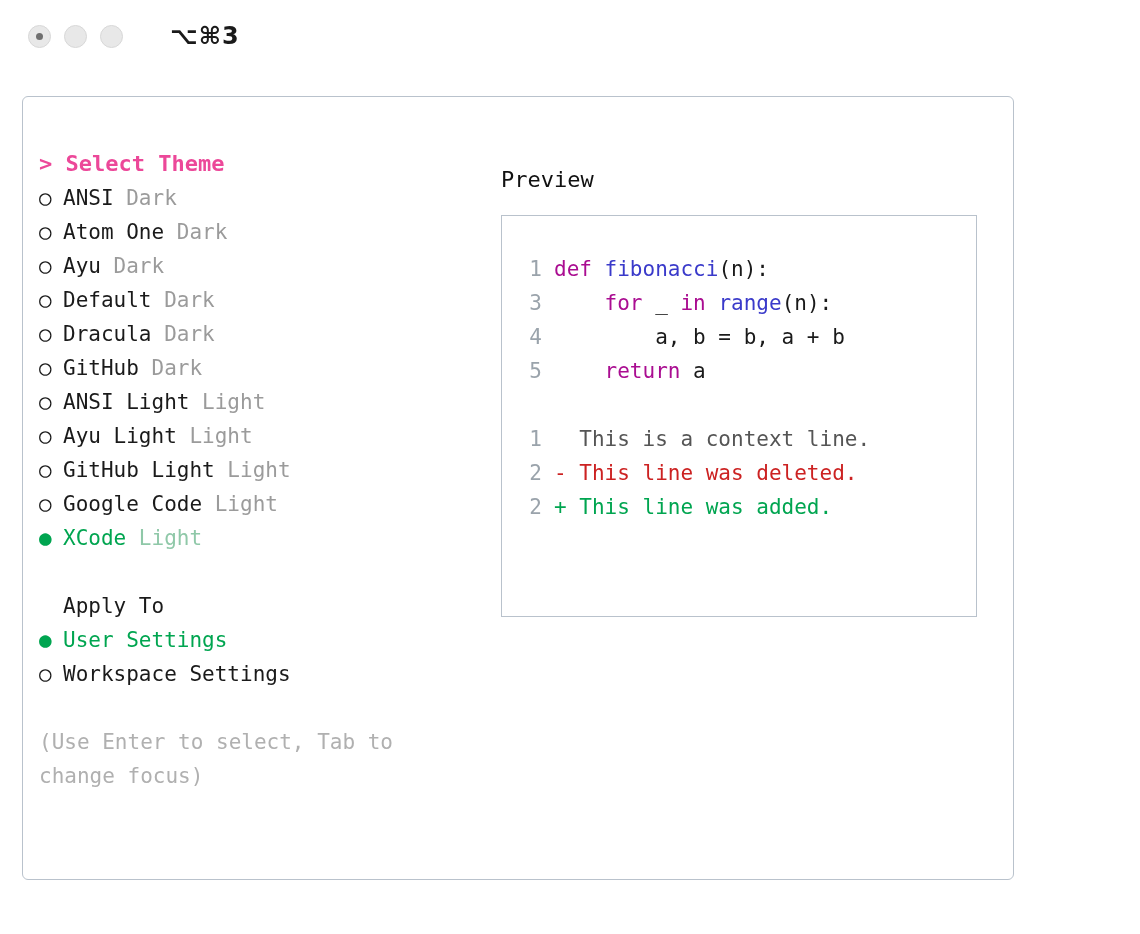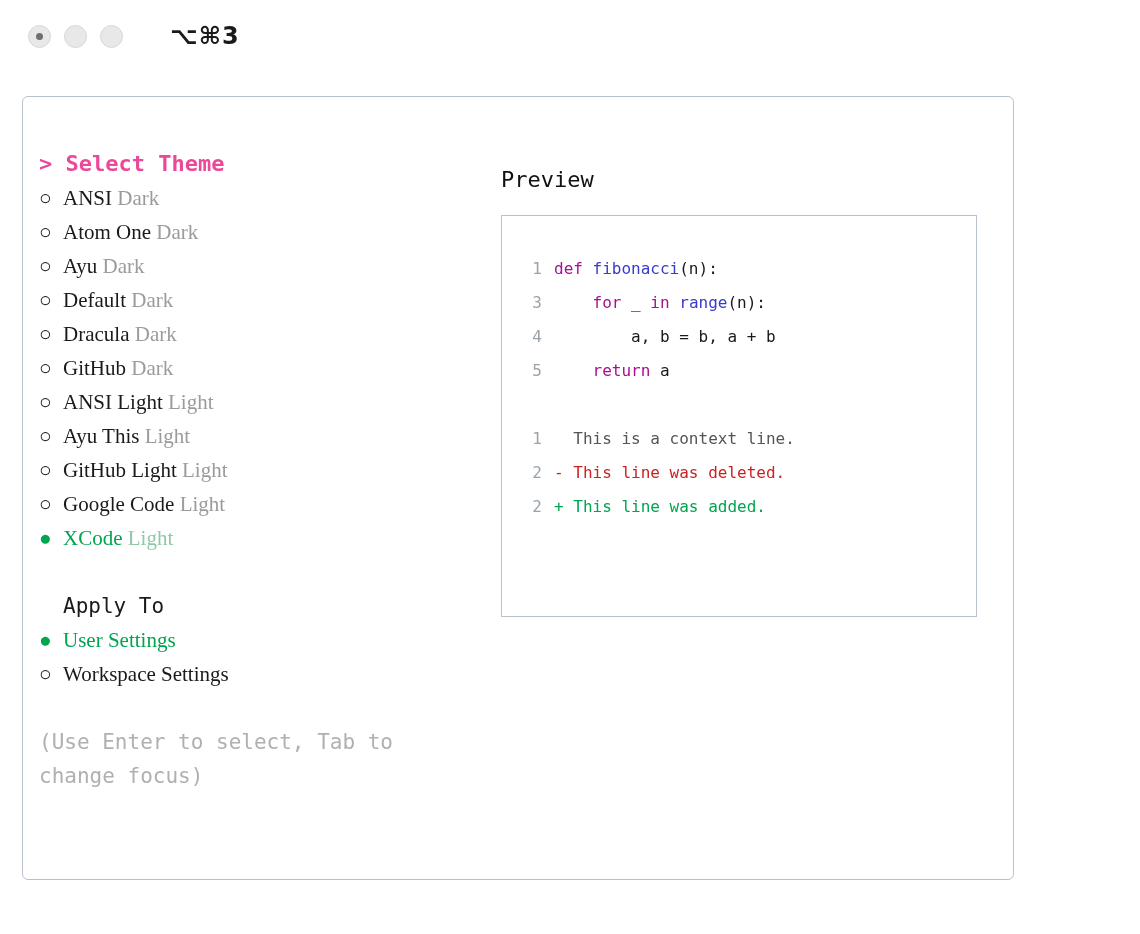--- a/index.html
+++ b/index.html
@@ -92,21 +92,20 @@
     font-weight: bold;
     color: #ec4899;
     line-height: 34px;
     white-space: pre;
   }
   .opt {
     font-size: 21px;
     line-height: 34px;
     color: #1a1a1a;
     white-space: pre;
-    font-family: Liberation Serif, serif;
   }
   .opt .marker {
     display: inline-block;
     width: 24px;
   }
   .opt.selected .marker { color: #00a550; }
   .opt.selected .label { color: #00a550; }
   .variant { color: #9b9b9b; }
   .variant-green { color: #8fc8a8; }
 
@@ -145,21 +144,21 @@
   .preview-box {
     margin-top: 18px;
     width: 476px;
     height: 402px;
     border: 1px solid #b9c2cc;
     box-sizing: border-box;
     background: #ffffff;
     padding: 36px 0 0 0;
   }
   .code-line {
-    font-size: 16px;
+    font-size: 21px;
     line-height: 34px;
     white-space: pre;
     padding-left: 18px;
   }
   .ln {
     display: inline-block;
     width: 22px;
     text-align: right;
     color: #9aa3ab;
     margin-right: 12px;
@@ -192,21 +191,21 @@
     <div class="left-pane">
       <div class="header-line">&gt; Select Theme</div>
       <div id="theme-list">
           <div class="opt"><span class="marker">○</span><span class="label">ANSI</span><span class="variant"> Dark</span></div>
           <div class="opt"><span class="marker">○</span><span class="label">Atom One</span><span class="variant"> Dark</span></div>
           <div class="opt"><span class="marker">○</span><span class="label">Ayu</span><span class="variant"> Dark</span></div>
           <div class="opt"><span class="marker">○</span><span class="label">Default</span><span class="variant"> Dark</span></div>
           <div class="opt"><span class="marker">○</span><span class="label">Dracula</span><span class="variant"> Dark</span></div>
           <div class="opt"><span class="marker">○</span><span class="label">GitHub</span><span class="variant"> Dark</span></div>
           <div class="opt"><span class="marker">○</span><span class="label">ANSI Light</span><span class="variant"> Light</span></div>
-          <div class="opt"><span class="marker">○</span><span class="label">Ayu This</span><span class="variant"> Light</span></div>
+          <div class="opt"><span class="marker">○</span><span class="label">Ayu Light</span><span class="variant"> Light</span></div>
           <div class="opt"><span class="marker">○</span><span class="label">GitHub Light</span><span class="variant"> Light</span></div>
           <div class="opt"><span class="marker">○</span><span class="label">Google Code</span><span class="variant"> Light</span></div>
           <div class="opt selected"><span class="marker">●</span><span class="label">XCode</span><span class="variant-green"> Light</span></div>
         </div>
       <div class="spacer-sm"></div>
       <div class="section-label">Apply To</div>
       <div id="apply-list">
           <div class="opt selected"><span class="marker">●</span><span class="label">User Settings</span></div>
           <div class="opt"><span class="marker">○</span><span class="label">Workspace Settings</span></div>
         </div>

